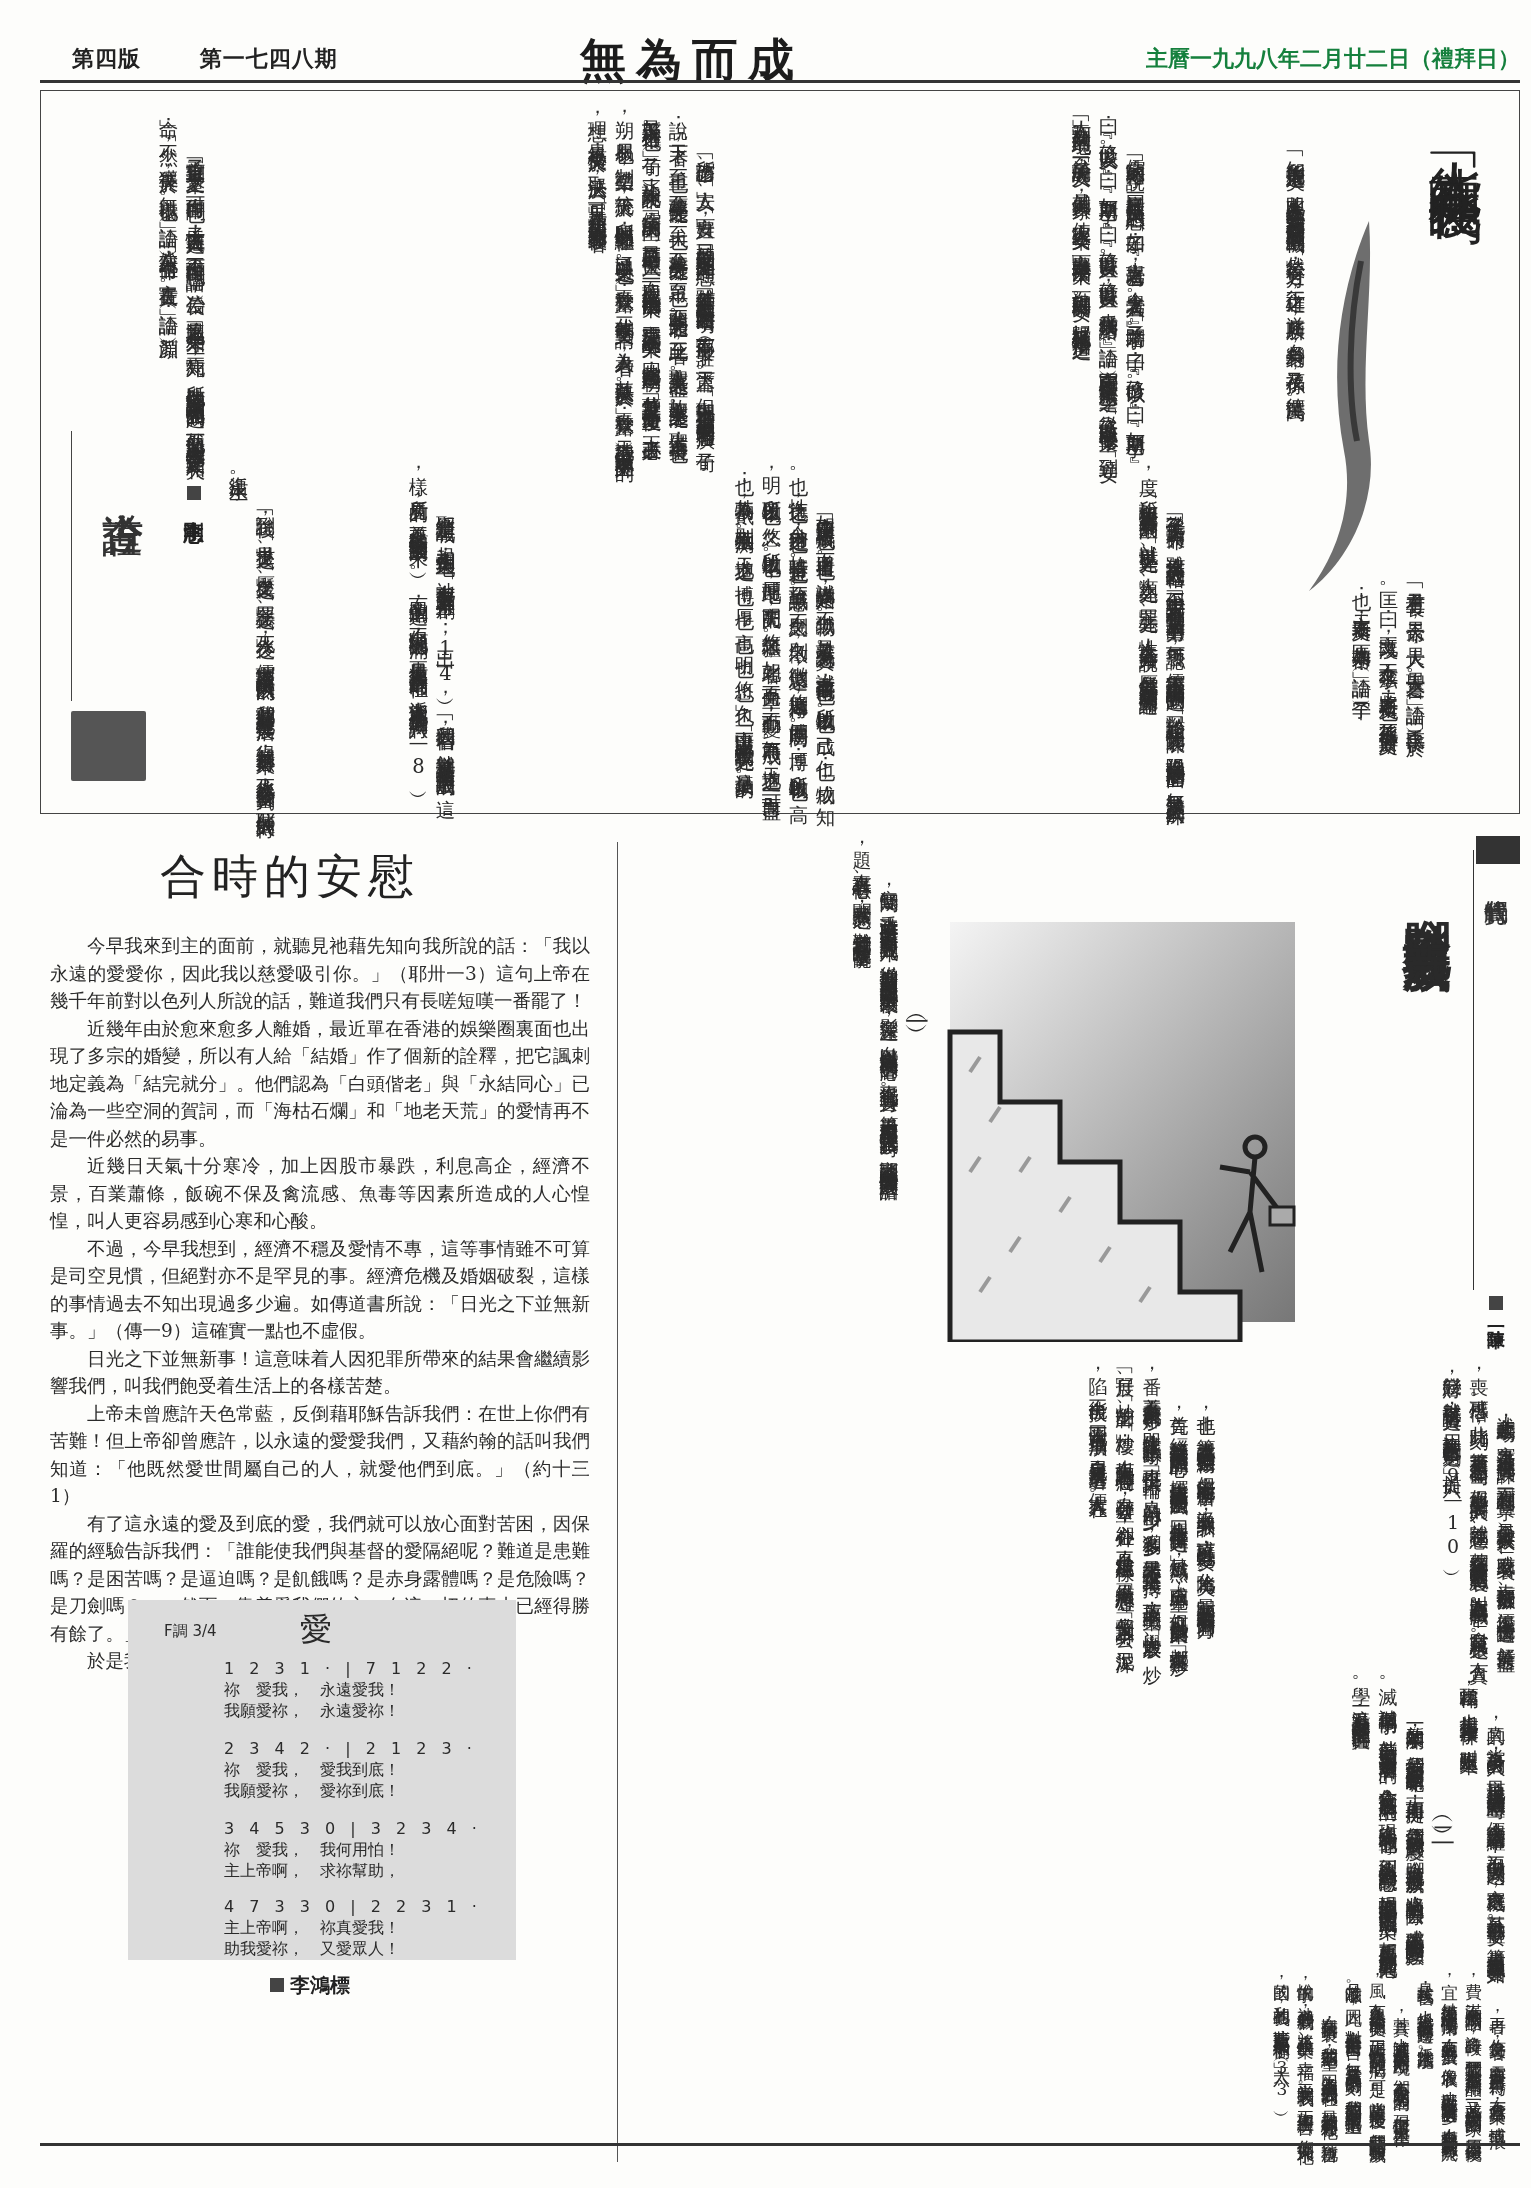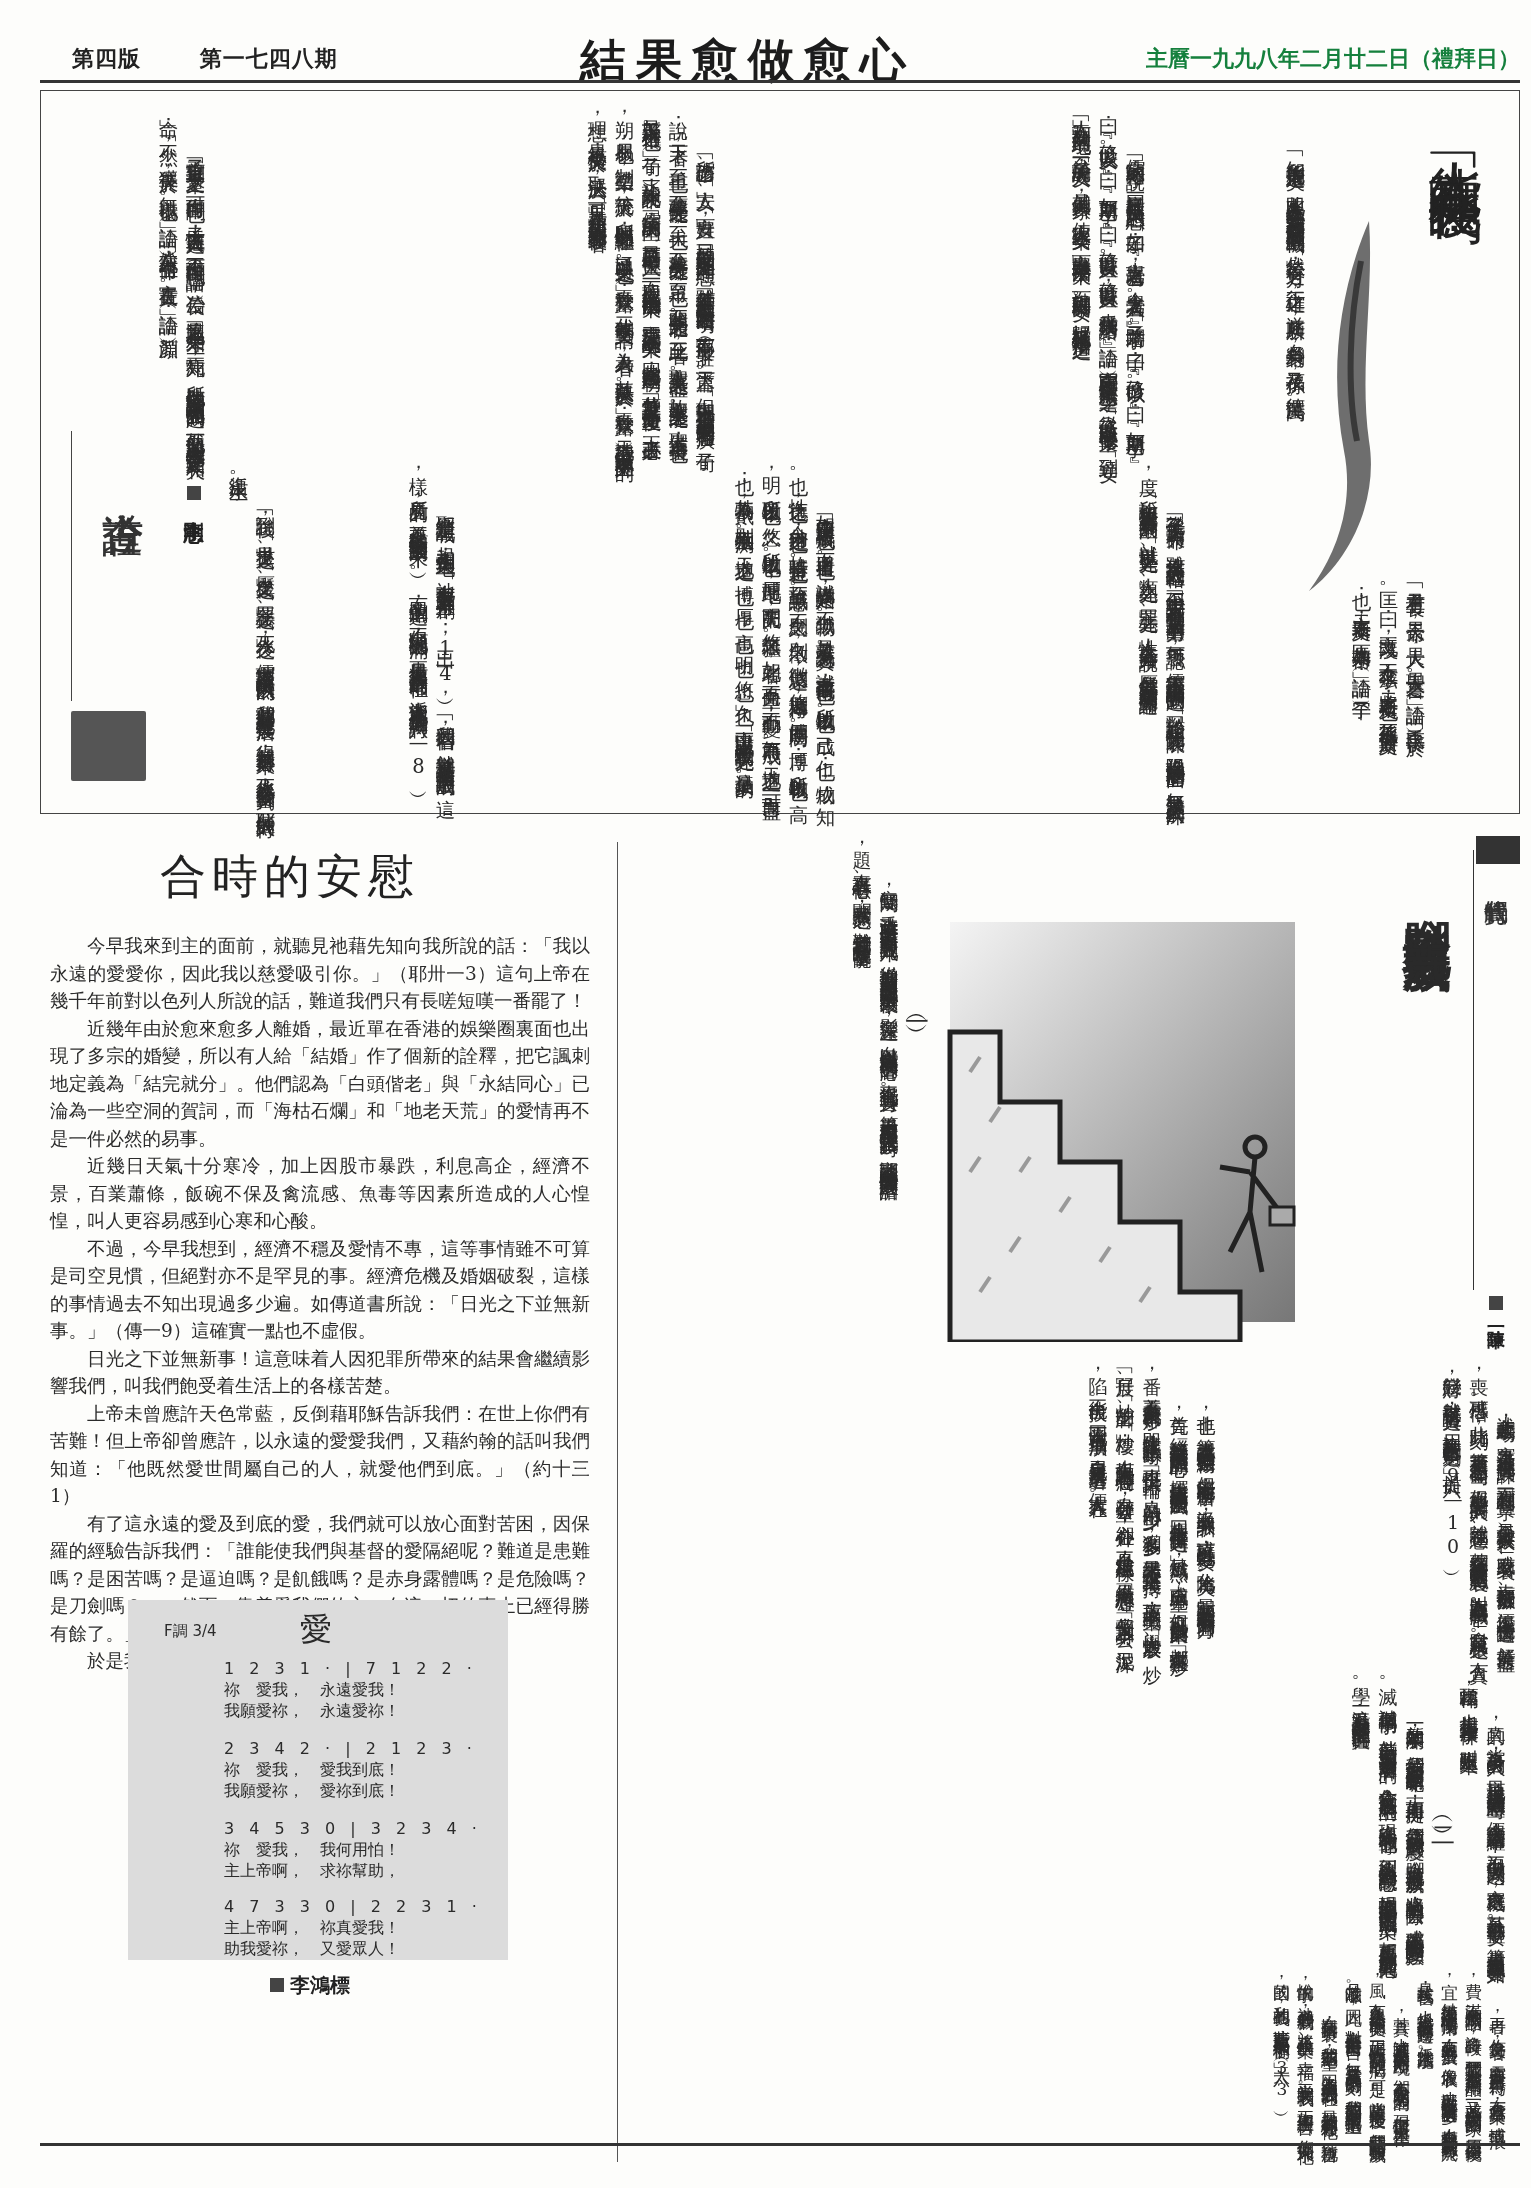--- a/index.html
+++ b/index.html
@@ -43,21 +43,21 @@
   .byline { font-family:"DejaVu Sans", sans-serif; font-weight: bold; color:#222; }
   .byline .sq { display:inline-block; width: 14px; height:14px; background:#444; margin: 0 0 6px 0; }
 
   
   .lower-left { position: absolute; left: 40px; top: 822px; width: 560px; height: 1320px; }
   .ll-title { position: absolute; left: 120px; top: 24px; font-size: 46px; letter-spacing: 6px;
               font-family:"DejaVu Sans", sans-serif; color:#222; }
   .ll-body { position: absolute; left: 10px; top: 110px; width: 540px; font-size: 18.5px; line-height: 27.5px;
              color:#2b2b2b; text-align: justify; }
   .ll-body p { margin: 0; text-indent: 2em; }
-  .song { position: absolute; left: 88px; top: 778px; width: 380px; height: 360px; background:#dcdcdc; }
+  .song { position: absolute; left: 88px; top: 778px; width: 380px; height: 360px; background:#dcdcdc;padding-left:8px; }
   .song-key { position: absolute; left: 36px; top: 22px; font-family:"DejaVu Sans", sans-serif; font-size: 15px; }
   .song-title { position: absolute; left: 172px; top: 8px; font-family:"DejaVu Sans", sans-serif; font-size: 32px; }
   .stanza { position: absolute; left: 96px; width: 260px; font-family:"DejaVu Sans", sans-serif; font-size: 16px; line-height: 21px; }
   .stanza .n { letter-spacing: 5px; }
   .stanza .row { white-space: pre; }
   .ll-byline { position: absolute; left: 230px; top: 1150px; font-size: 20px; }
   .xsp { position: absolute; left: 190px; top: 1184px; width: 370px; height: 90px; border-top: 1px solid #333; }
   .xsp .t { position: absolute; left: 80px; top: 22px; font-size: 30px; letter-spacing: 18px; color:#333; }
   .xsp .pic { position: absolute; right: 0; top: 0; width: 90px; height: 85px; background:#555; }
   .vrule-mid { position: absolute; left: 617px; top: 842px; width: 1px; height: 1320px; background:#555; }
@@ -80,21 +80,21 @@
   .rule-bottom { position: absolute; left: 40px; top: 2143px; width: 1480px; height: 3px; background:#333; }
 </style>
 </head>
 <body>
 
 <header class="masthead">
   <div class="mh-left">
     <span>第四版</span>
     <span>第一七四八期</span>
   </div>
-  <div class="mh-title">結果愈做愈心</div>
+  <div class="mh-title">無為而成</div>
   <div class="mh-right">主曆一九九八年二月廿二日（禮拜日）</div>
 </header>
 <div class="rule-top"></div>
 
 <section class="upper">
   <div class="u-title vtext">人能真知「先後」嗎？</div>
 
   <svg class="brush" viewBox="0 0 100 400">
     <path d="M70 20 C40 90, 30 170, 45 250 C55 300, 40 350, 10 390 C50 360, 80 300, 70 240 C60 170, 75 90, 70 20 Z" fill="#555" opacity="0.85"></path>
     <path d="M62 60 C50 120, 48 190, 58 240" stroke="#222" stroke-width="6" fill="none" opacity="0.7"></path>

